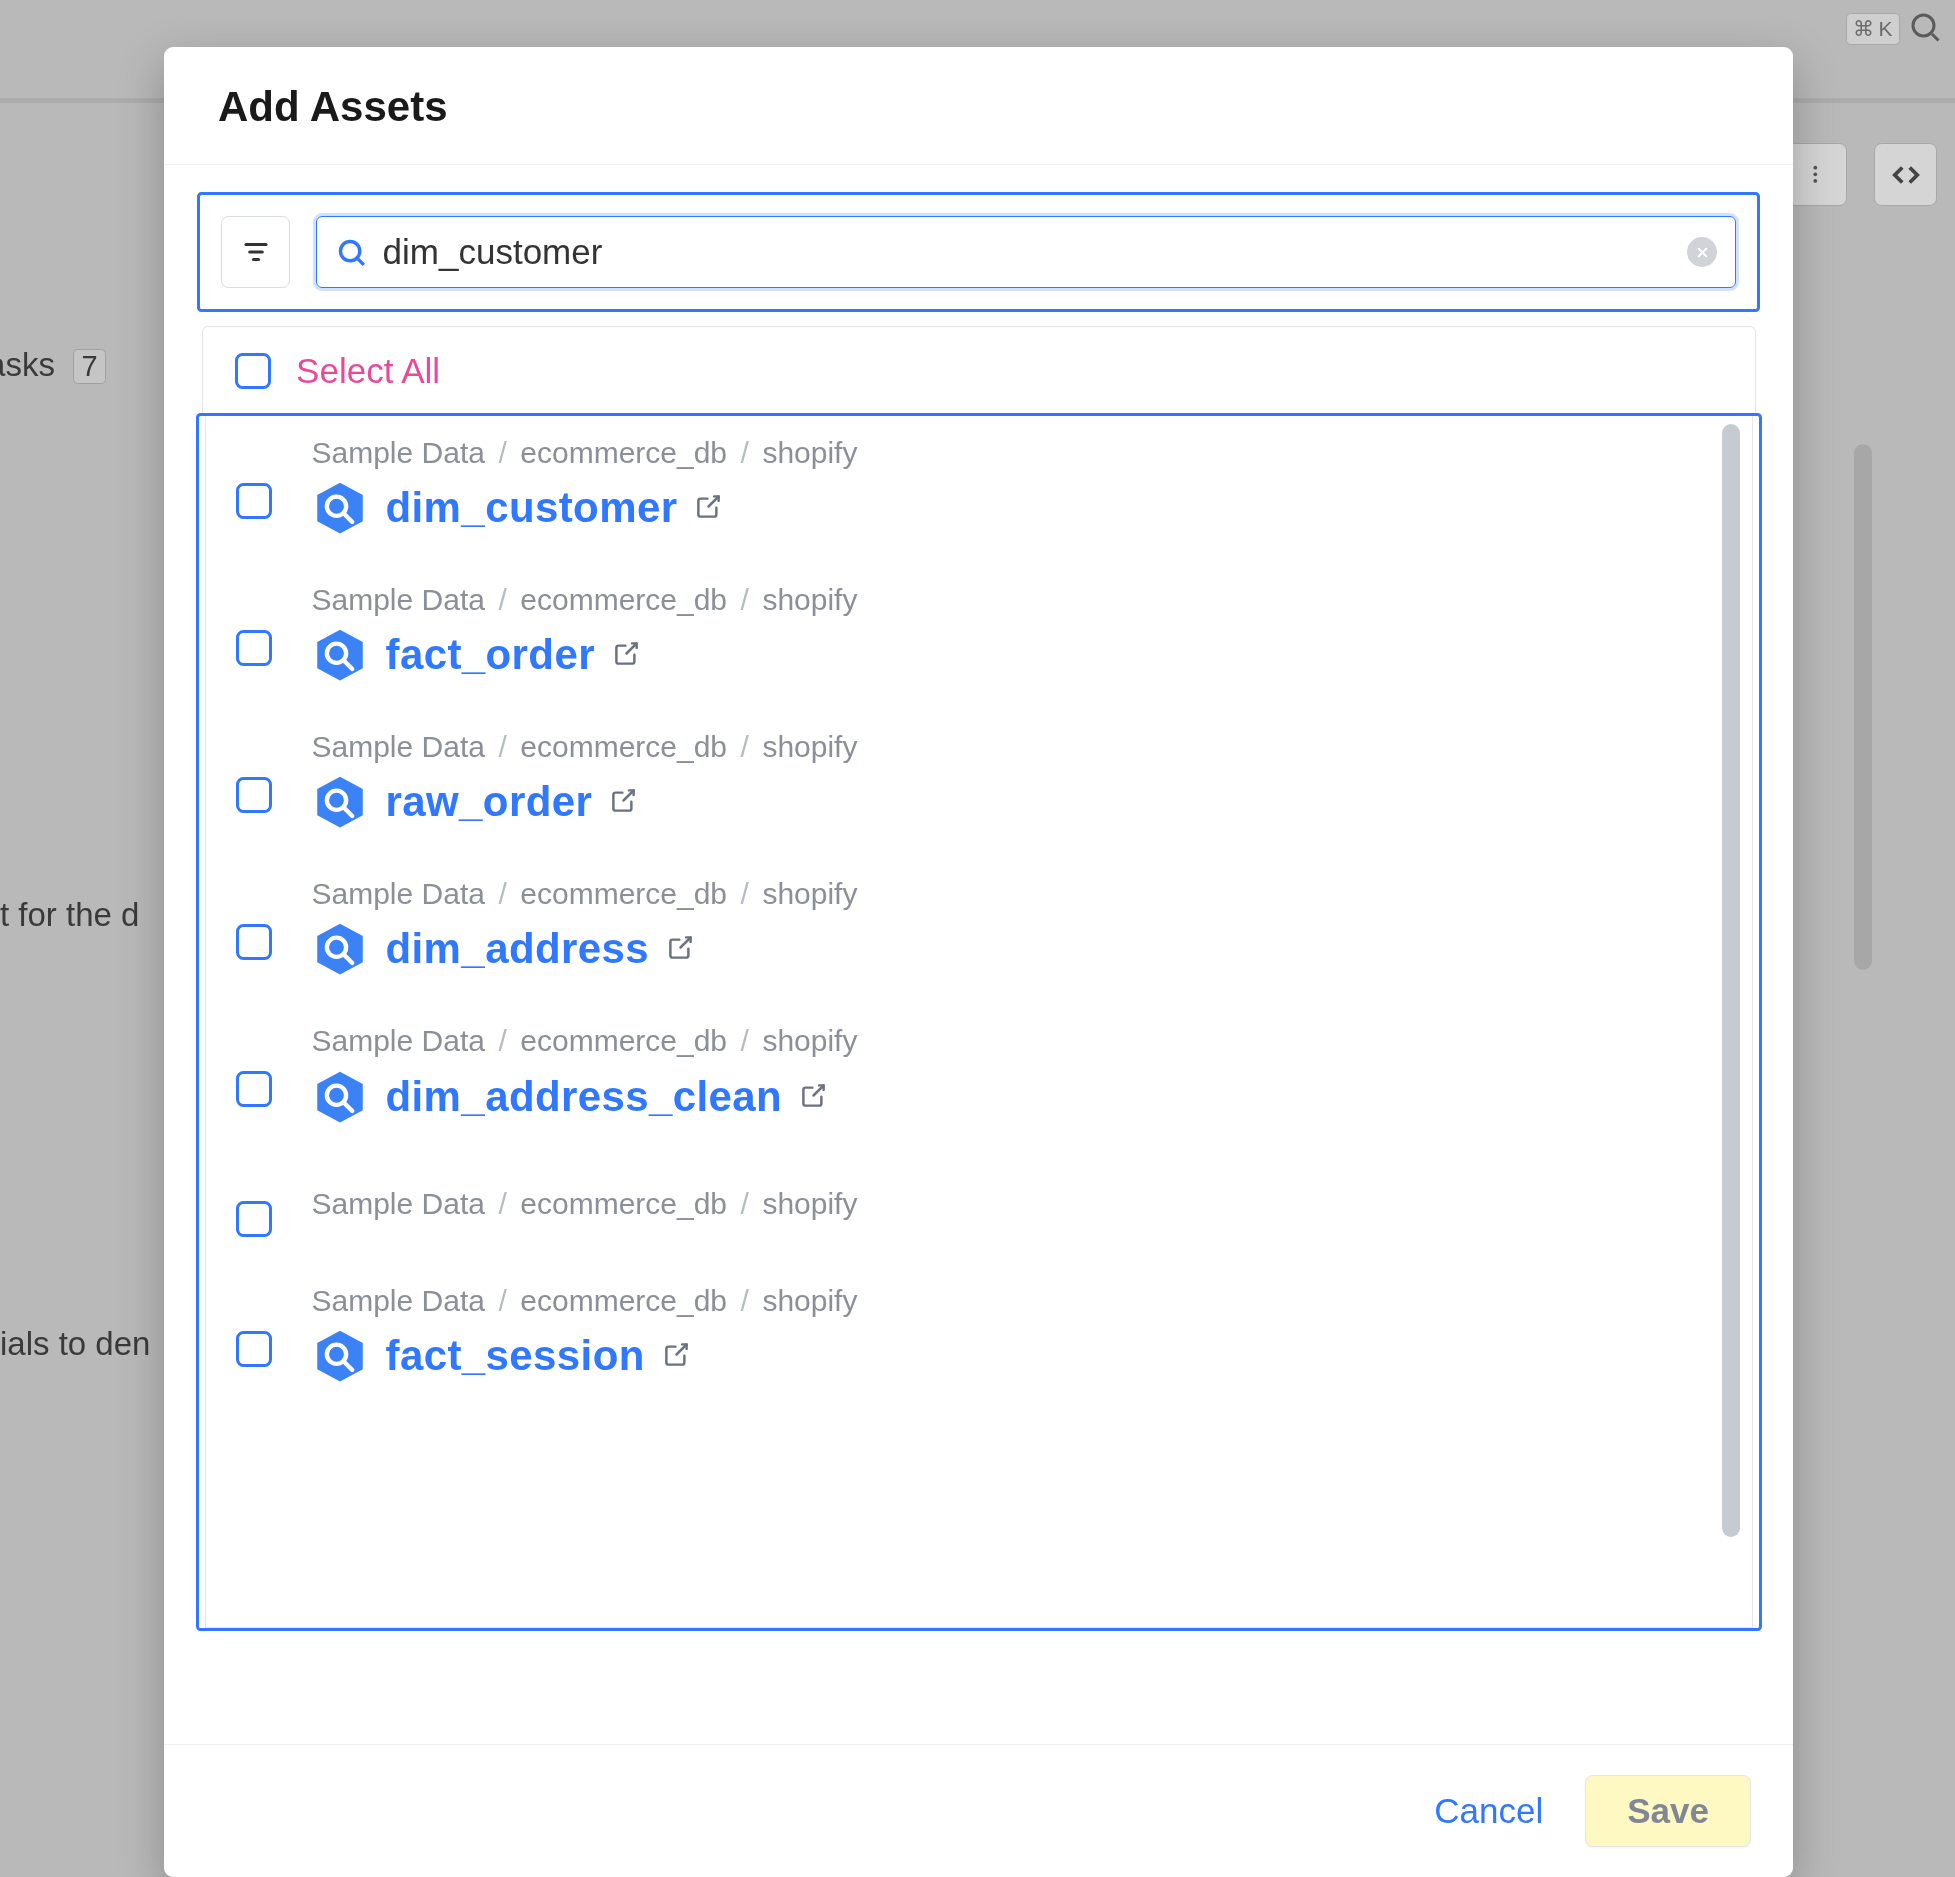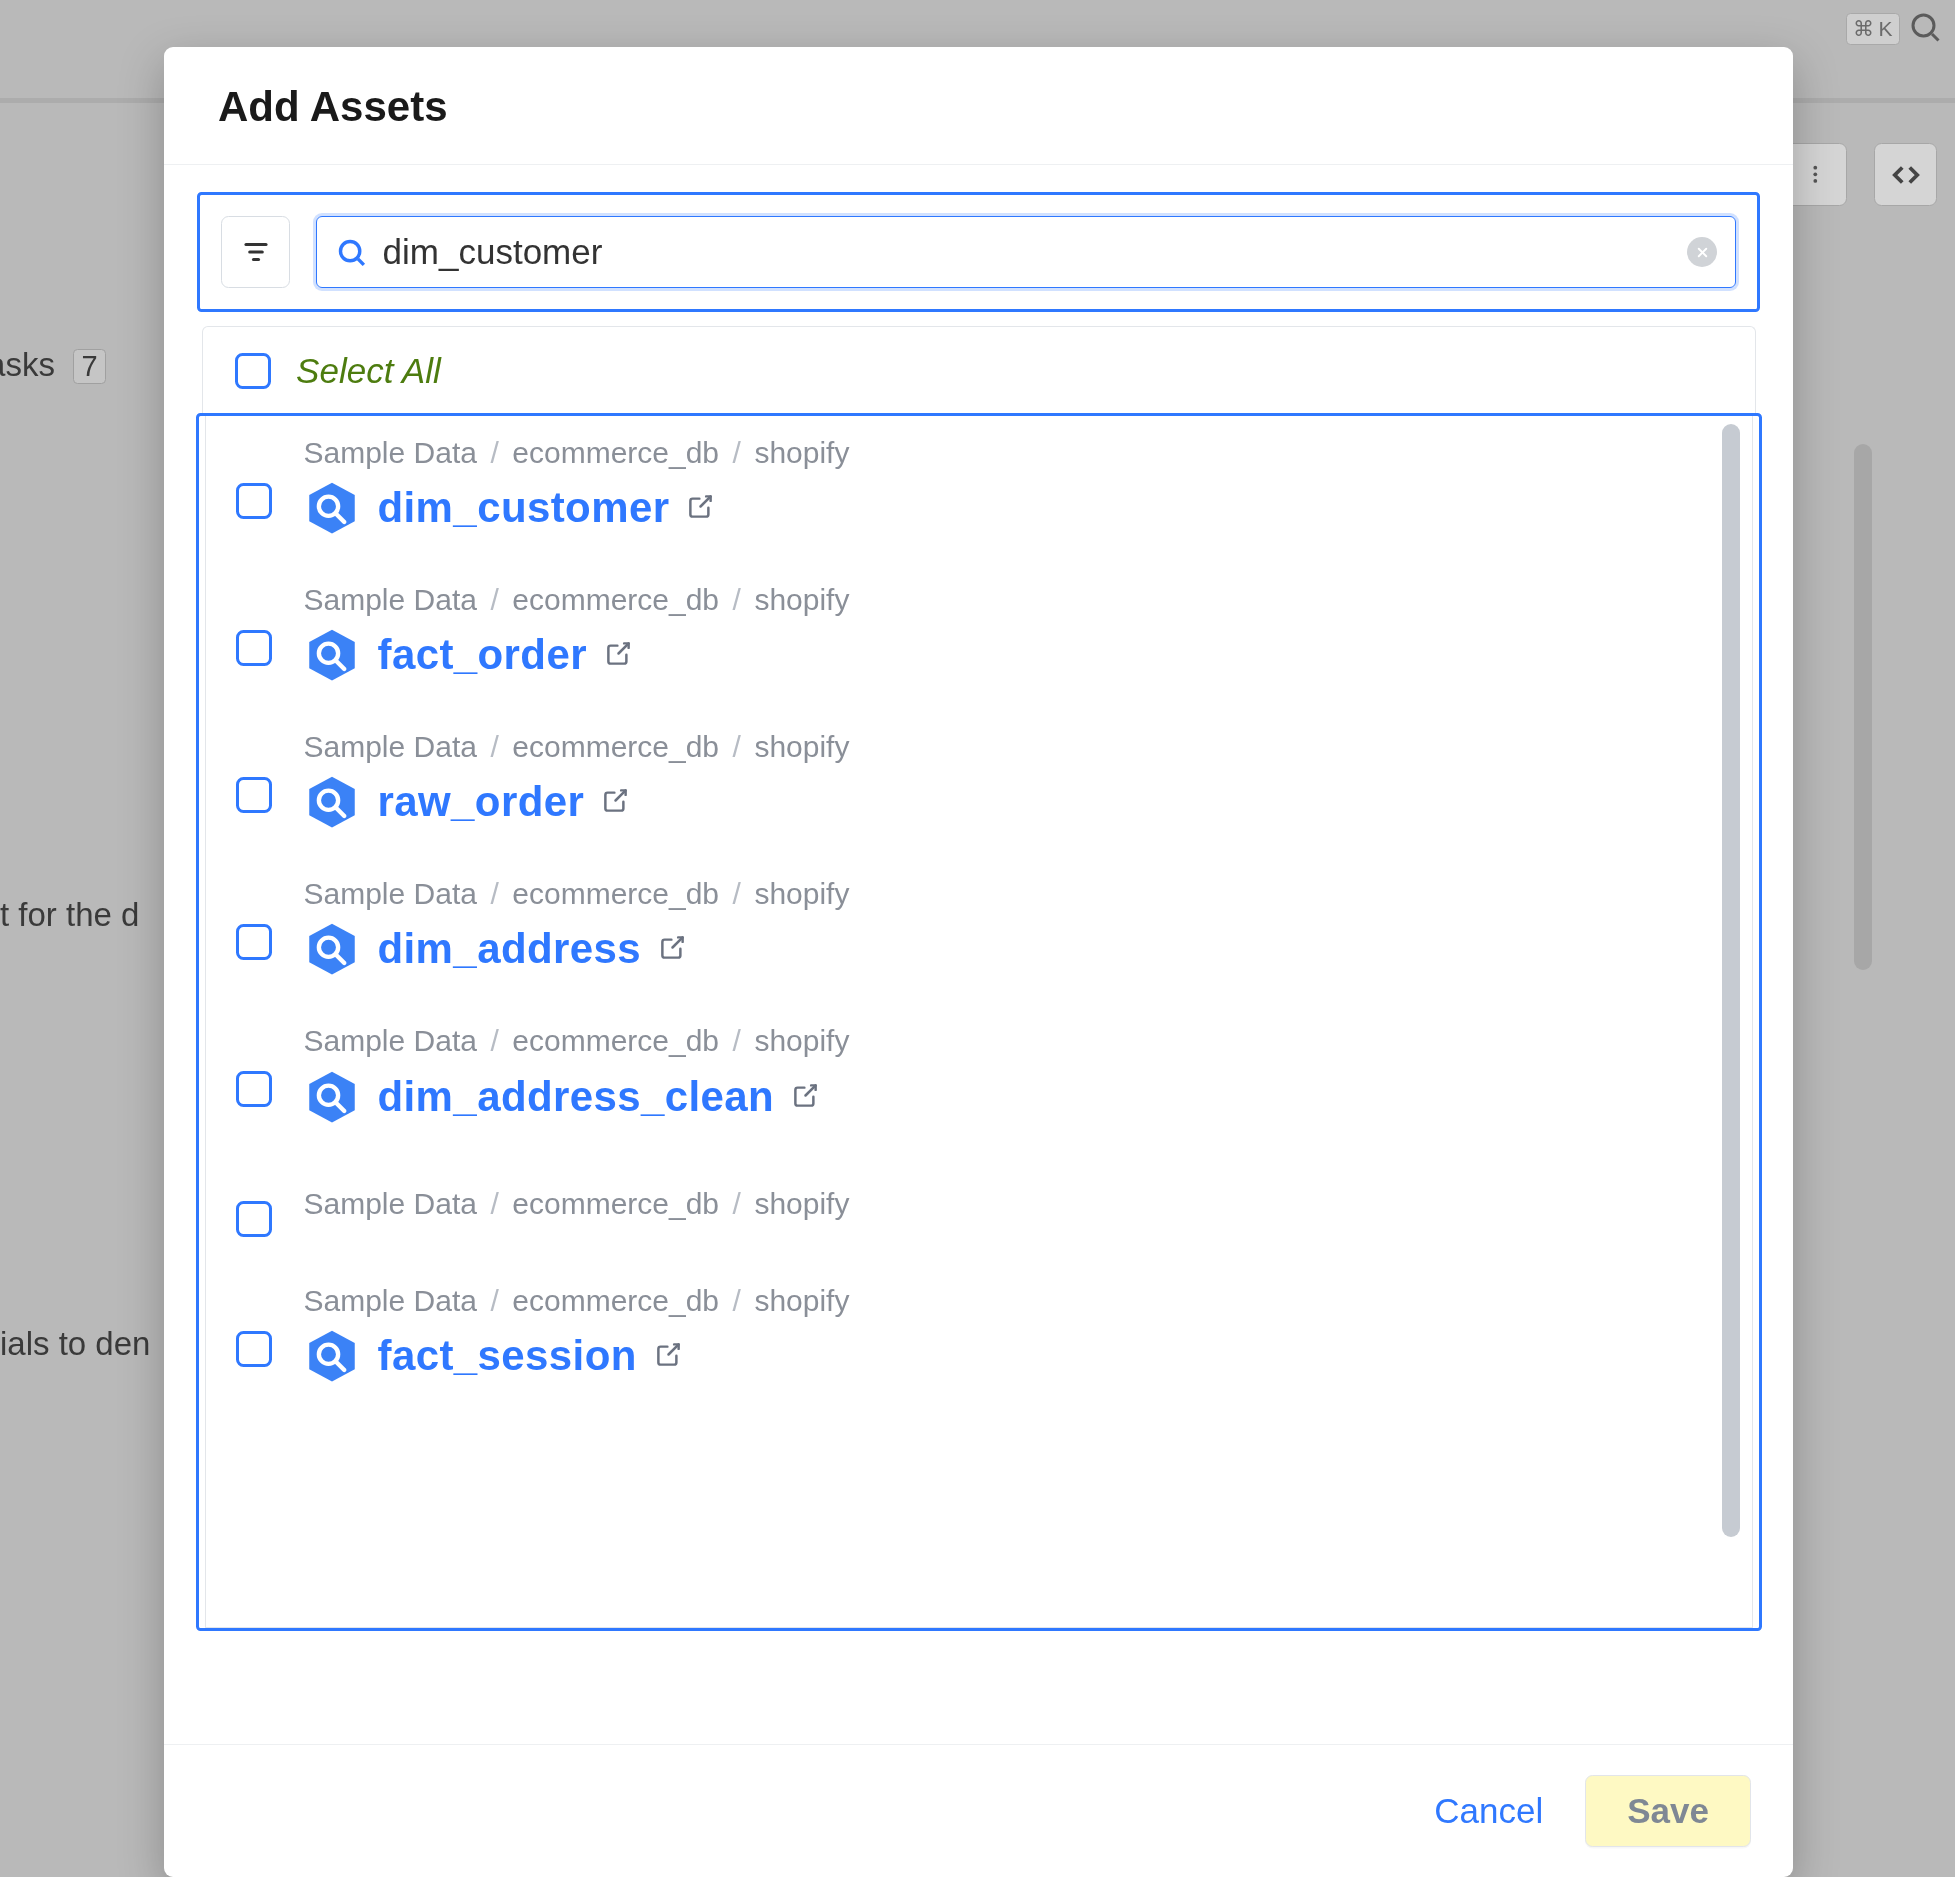--- a/index.html
+++ b/index.html
@@ -138,21 +138,21 @@
   }
 
   .checkbox {
     width: 36px; height: 36px;
     border: 3.8px solid #2f78ff;
     border-radius: 7.5px;
     background: #ffffff;
     flex: 0 0 auto;
   }
   .select-all-label {
-    font-size: 35px; font-weight: 500; color: #4d7c0f; font-style: italic;
+    font-size: 35px; font-weight: 500; color: #ec4899;
   }
 
   
   .results-area {
     border: 3px solid #2f78ff;
     border-radius: 4.5px;
     margin: 0 -1.5px;
     height: 1218px;
     overflow: hidden;
     position: relative;
@@ -162,21 +162,21 @@
     border-top: none;
     margin: 0 6px;
     height: 100%;
     overflow: hidden;
     position: relative;
   }
   .results-list {
     padding: 0 30px 0 30px;
   }
   .result-row {
-    display: flex; align-items: center; gap: 32px;
+    display: flex; align-items: center; gap: 40px;
     padding: 19.6px 0 27px 0;
   }
   .result-row .checkbox { margin-top: 30px; }
   .result-main { flex: 1; display: flex; flex-direction: column; gap: 6px; }
   .breadcrumb {
     display: flex; gap: 13.5px; align-items: center;
     font-size: 30px; color: #8a8f98;
   }
   .breadcrumb .sep { color: #b7bcc4; }
   .asset-line {

